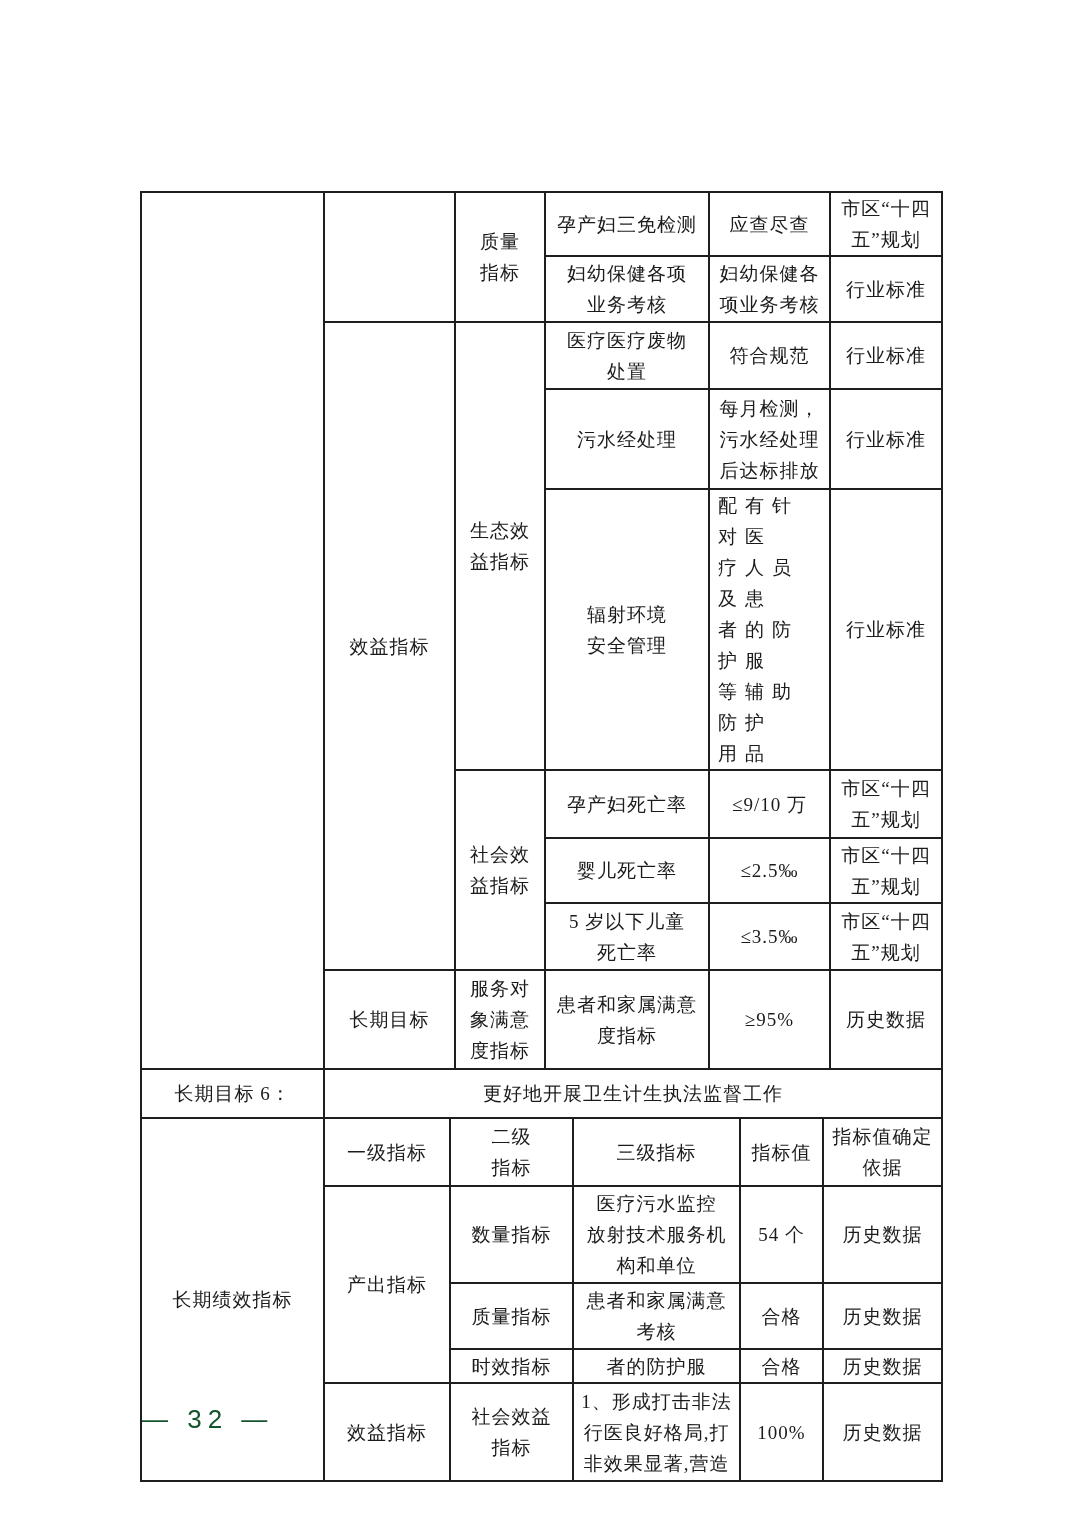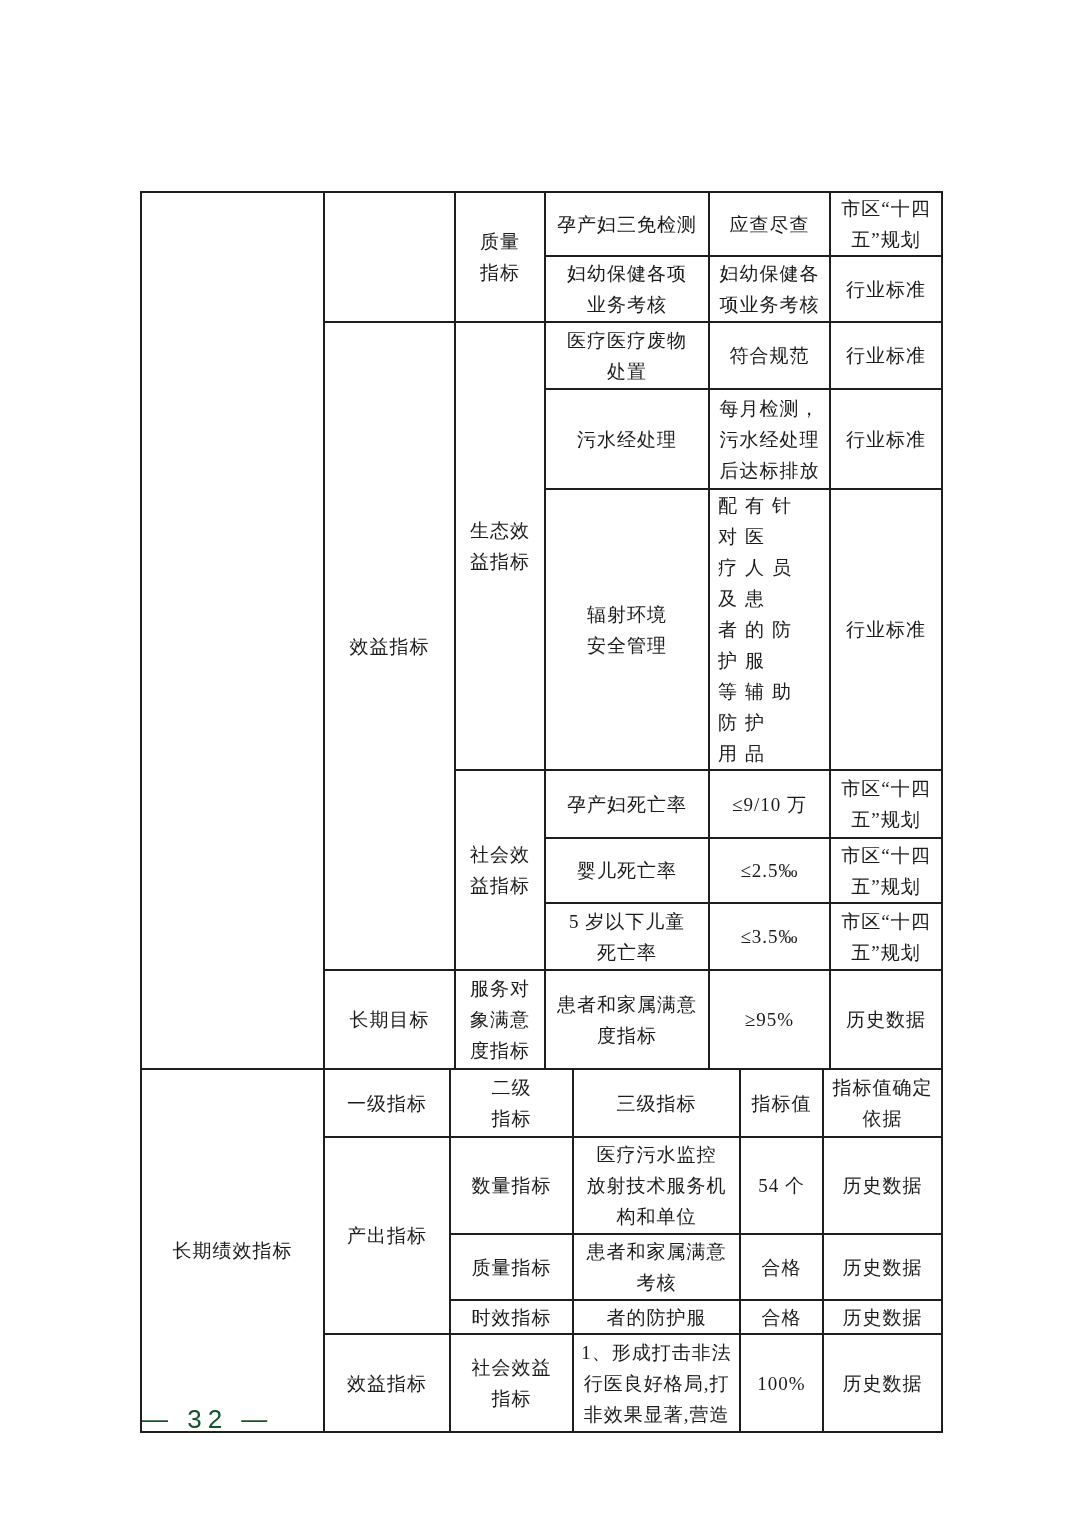--- a/index.html
+++ b/index.html
@@ -130,20 +130,32 @@
 象满意
 度指标</td>
           <td>患者和家属满意
 度指标</td>
           <td>≥95%</td>
           <td>历史数据</td>
         </tr>
       </tbody>
     </table>
 
+    <table class="tbl goal">
+      <colgroup>
+        <col style="width:183px">
+          <col style="width:618px">
+      </colgroup>
+      <tbody>
+        <tr style="height:49px">
+          <td>长期目标 6：</td>
+          <td>更好地开展卫生计生执法监督工作</td>
+        </tr>
+      </tbody>
+    </table>
 
     <table class="tbl lower">
       <colgroup>
         <col style="width:183px">
           <col style="width:126px">
           <col style="width:123px">
         <col style="width:167px">
           <col style="width:83px">
           <col style="width:119px">
       </colgroup>

